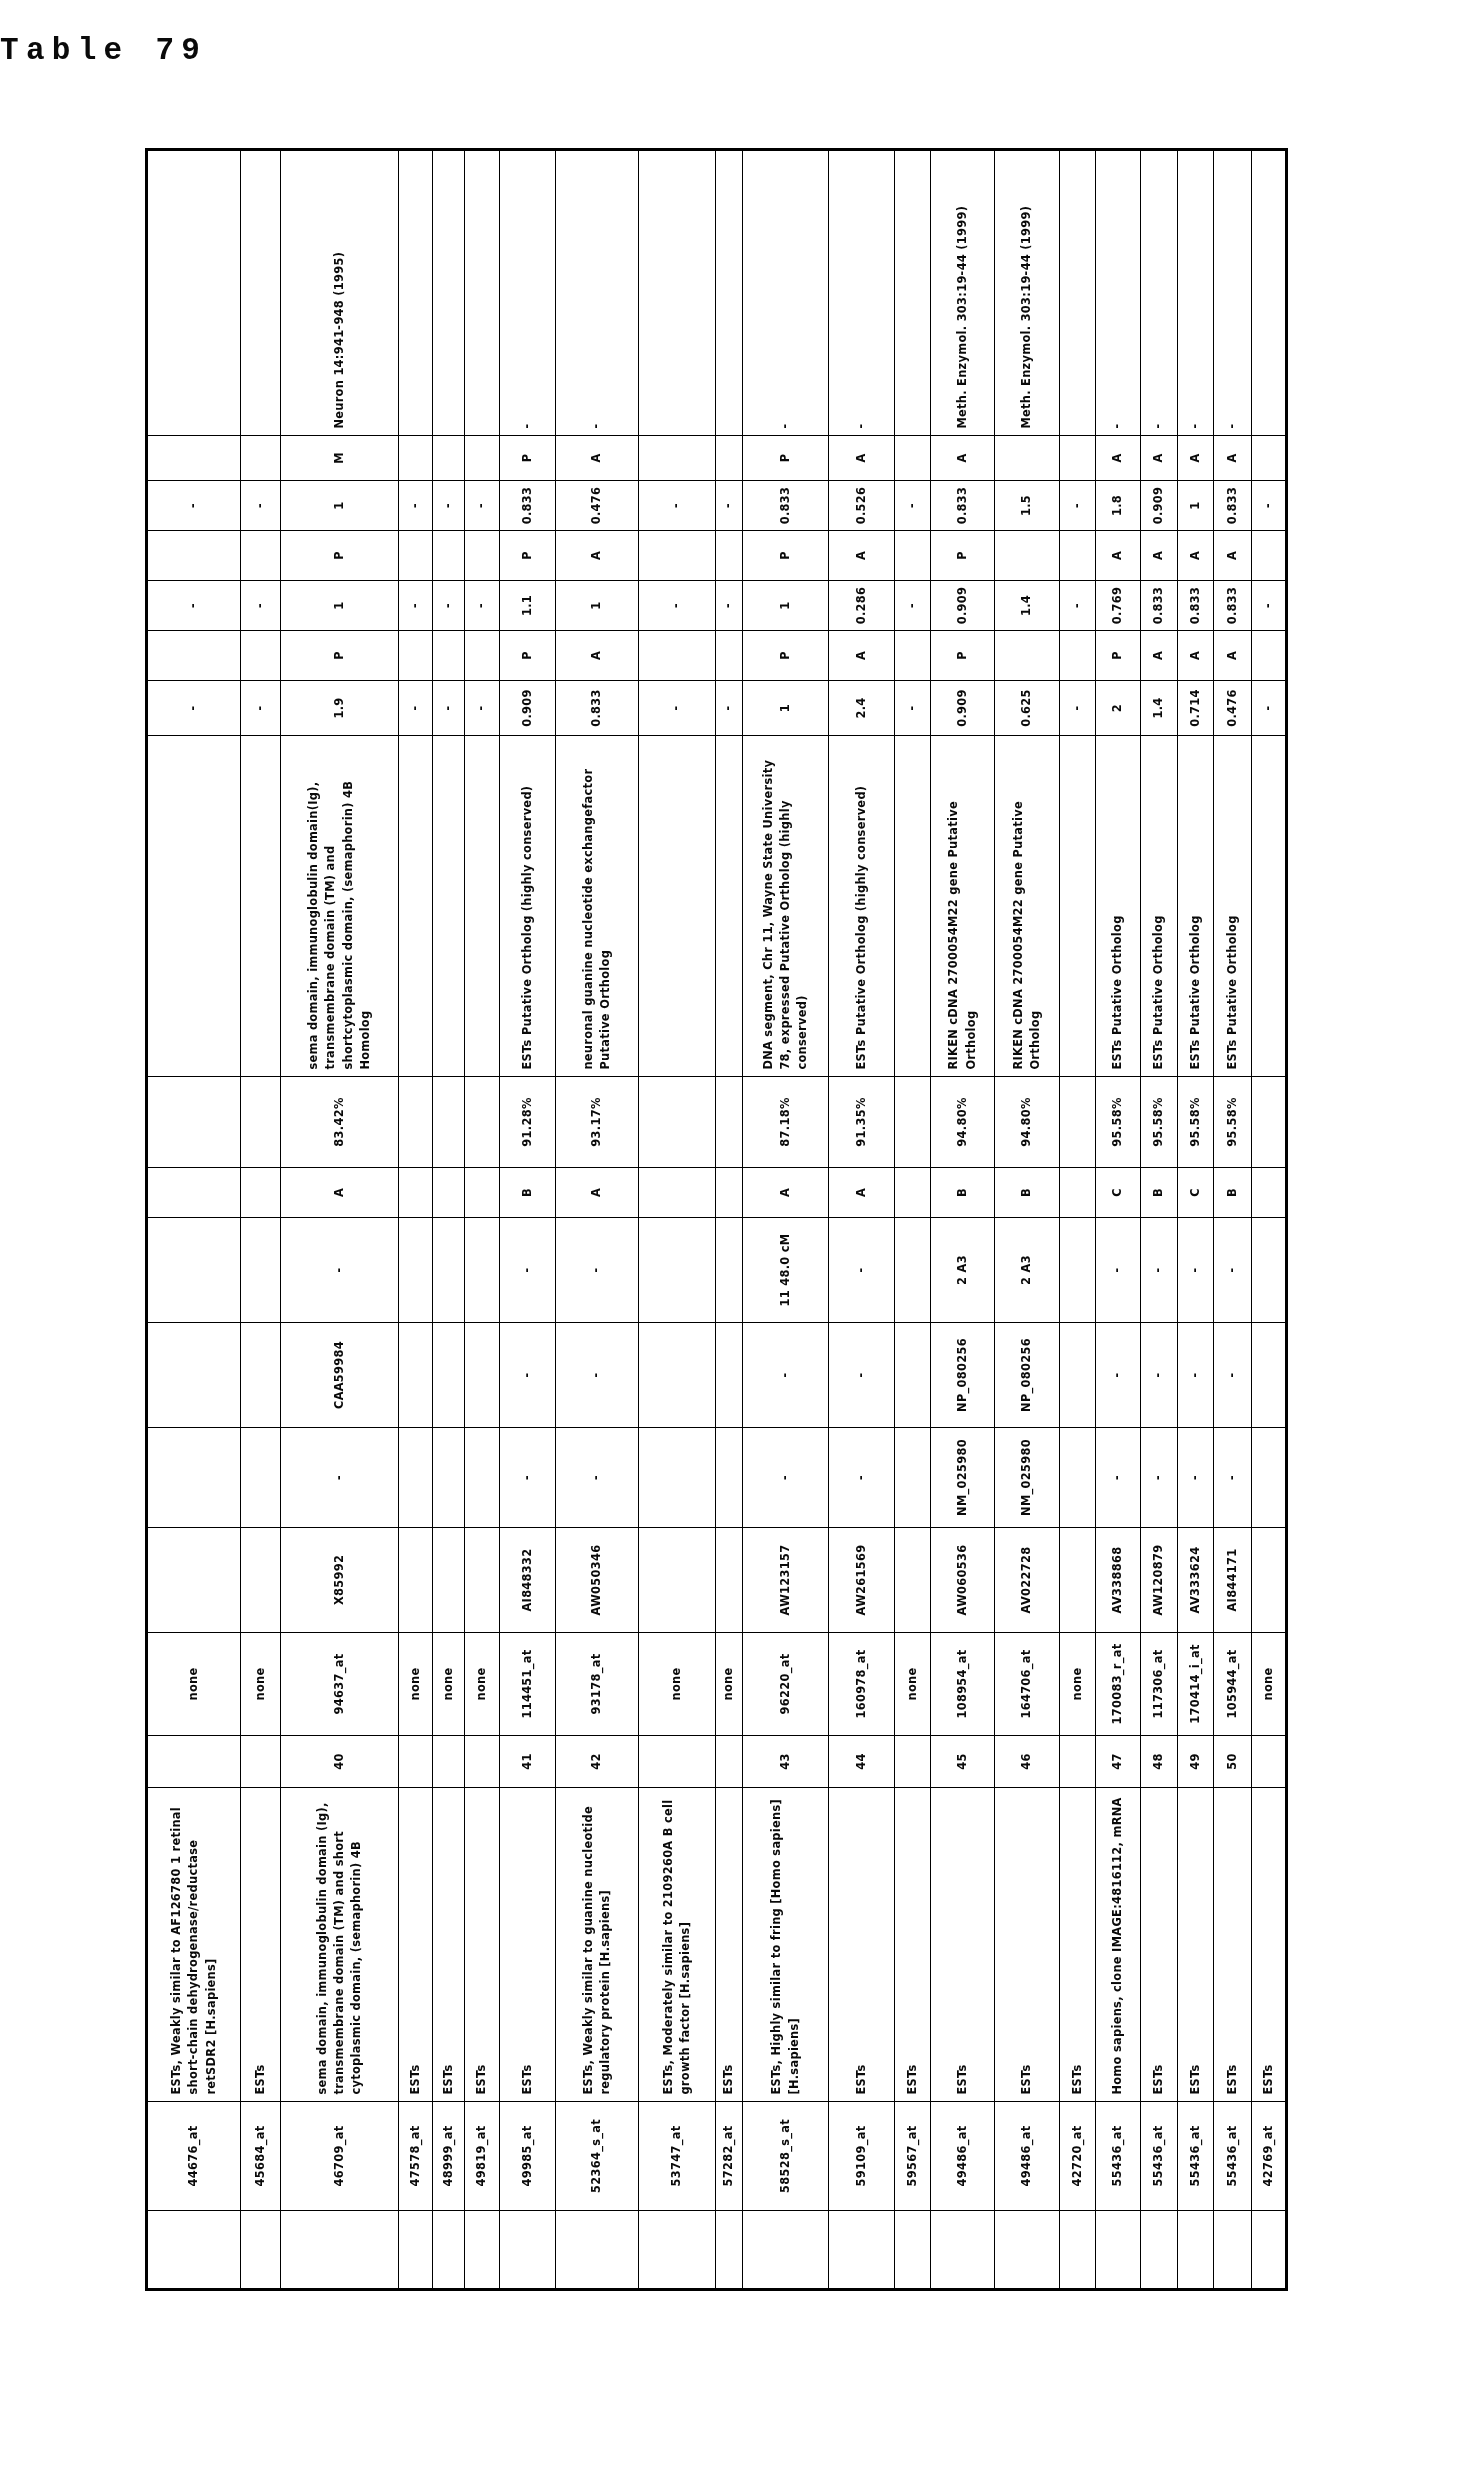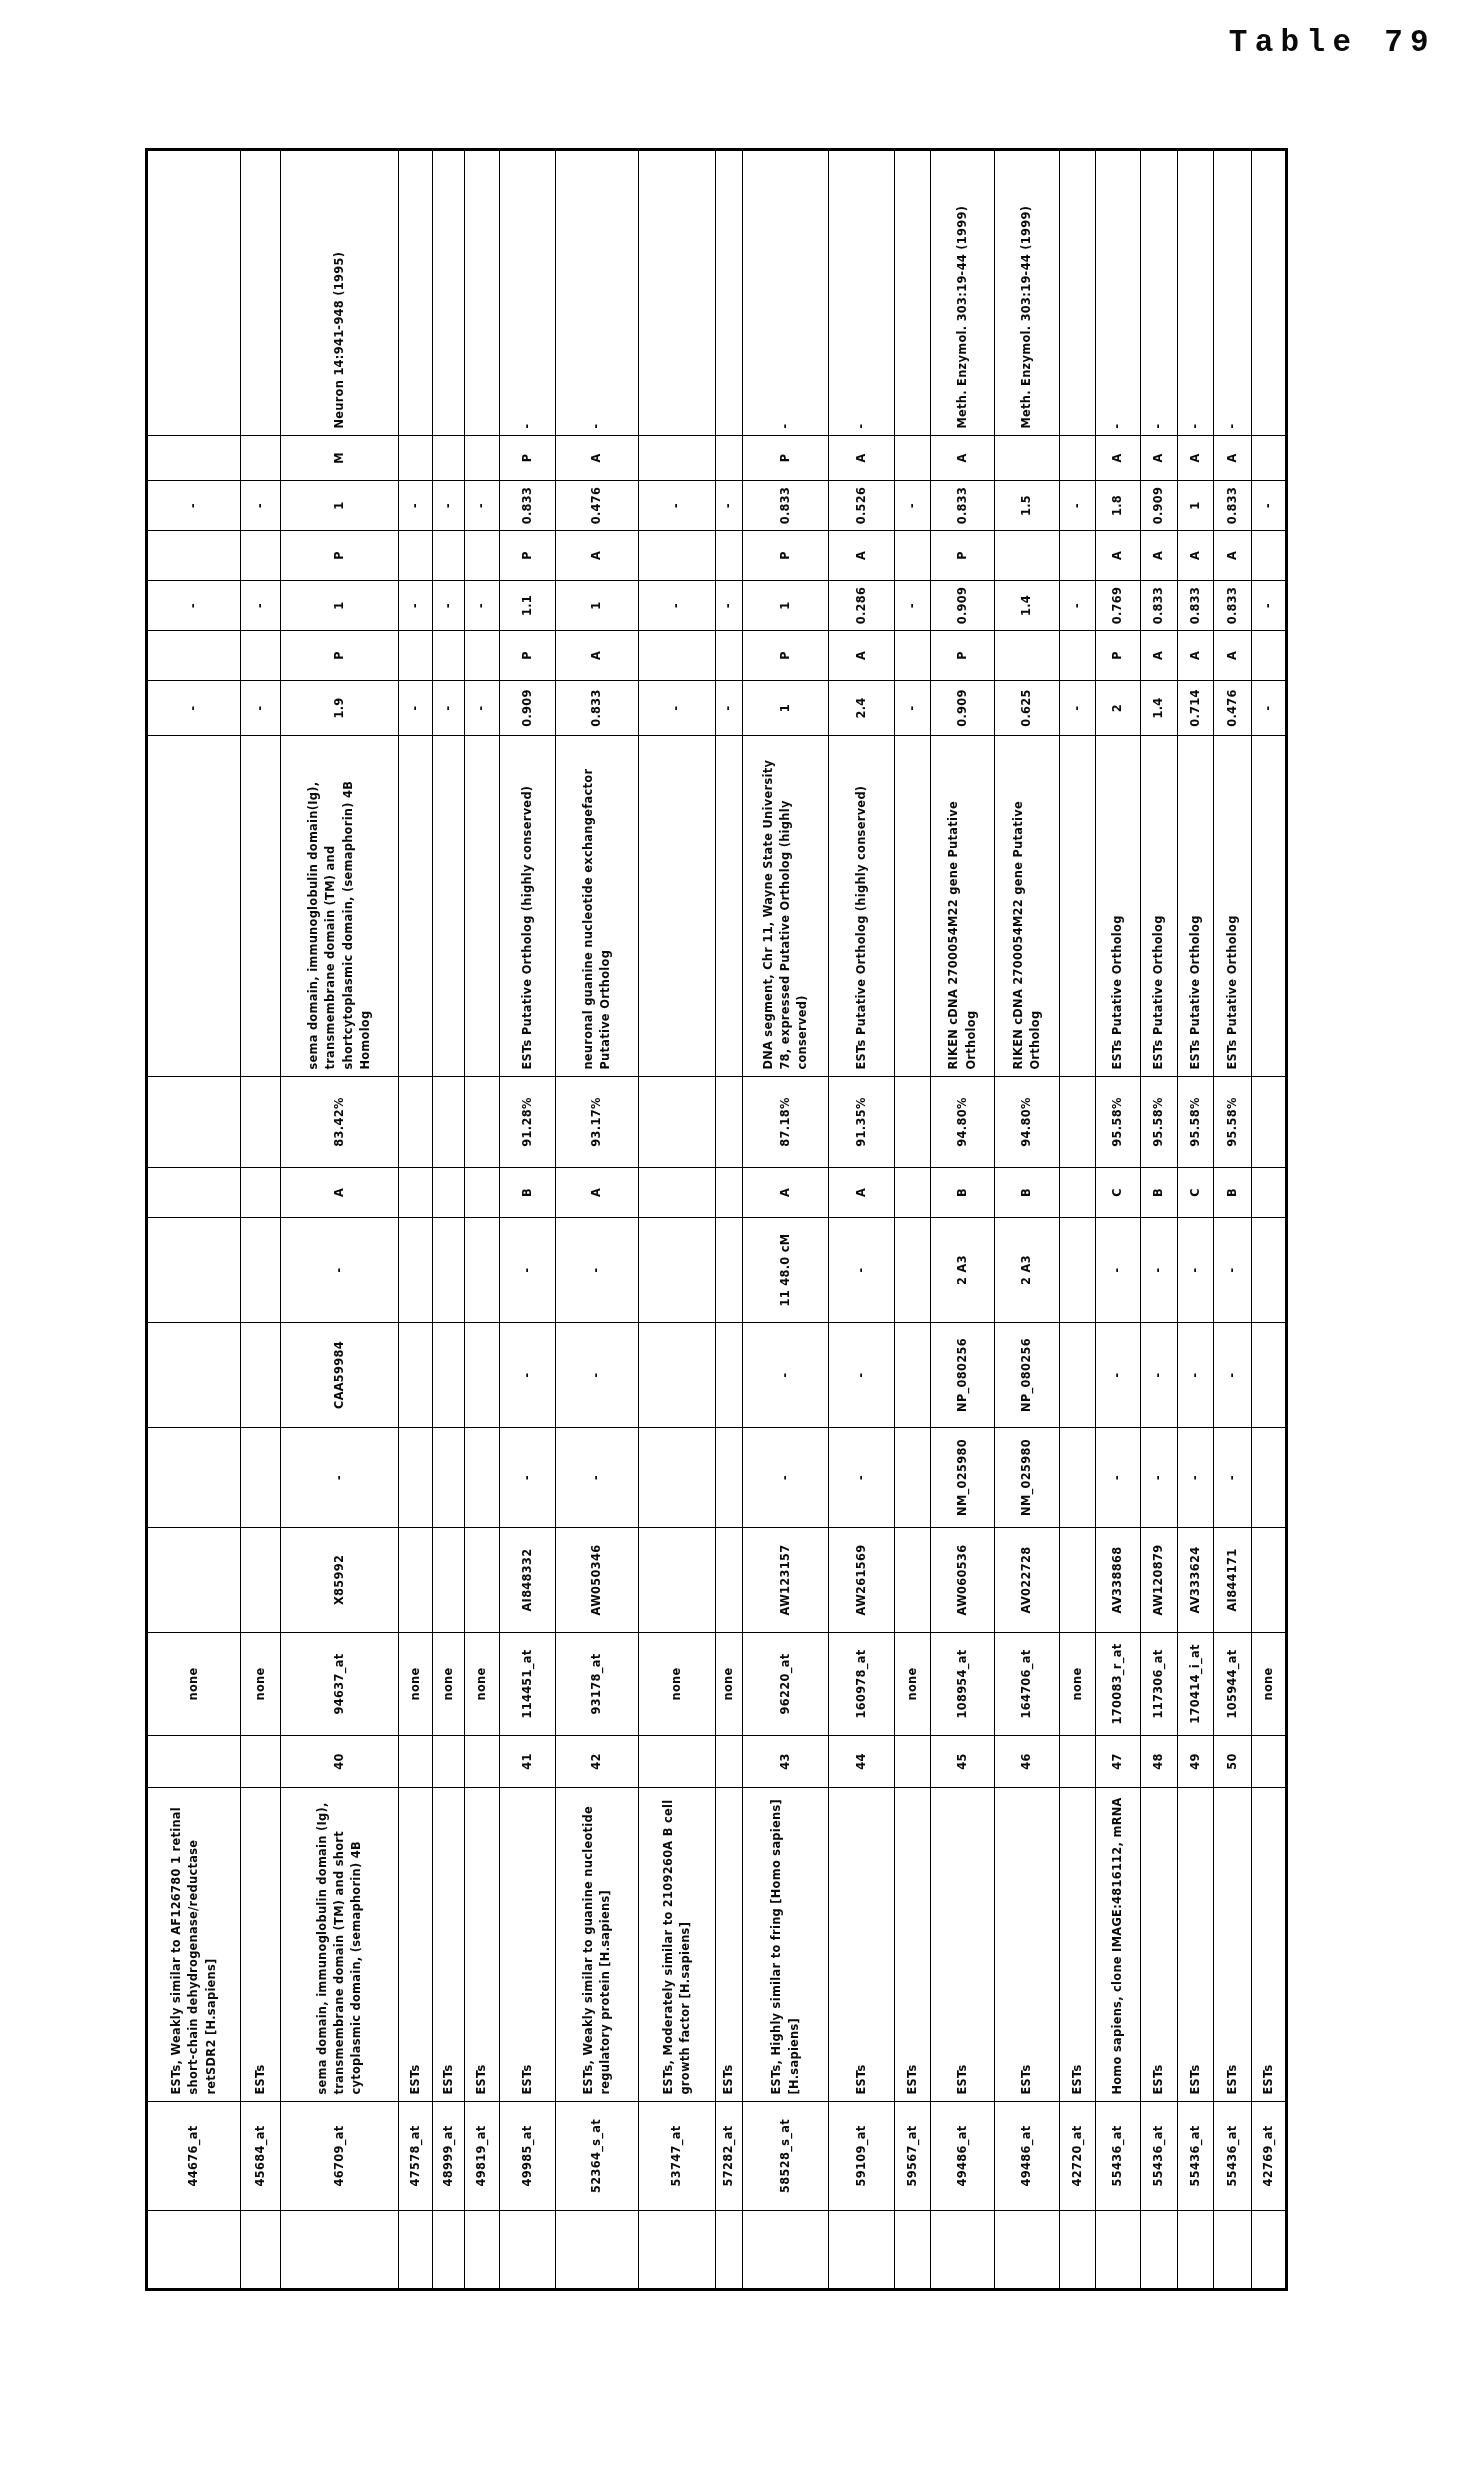--- a/index.html
+++ b/index.html
@@ -2,21 +2,21 @@
 <html style="font-size:14.5px"><head>
 <meta charset="utf-8">
 <style>
   html,body{margin:0;padding:0;background:#ffffff;}
   body{
     width:1484px;height:2487px;position:relative;overflow:hidden;
     font-family:"DejaVu Sans",sans-serif;color:#000;
     -webkit-font-smoothing:none;
   }
   .page-title{
-    position:absolute;top:25px;left:0;width:1436px;text-align:right;
+    position:absolute;top:33px;left:0;width:1436px;text-align:left;
     font-family:"Liberation Mono",monospace;font-weight:700;
     font-size:31px;letter-spacing:7.3px;color:#0a0a0a;
   }
   
   #rotor{
     position:absolute;left:145px;top:153px;
     transform:rotate(-90deg) translateX(-2138px);
     transform-origin:0 0;
   }
   table.sheet{

